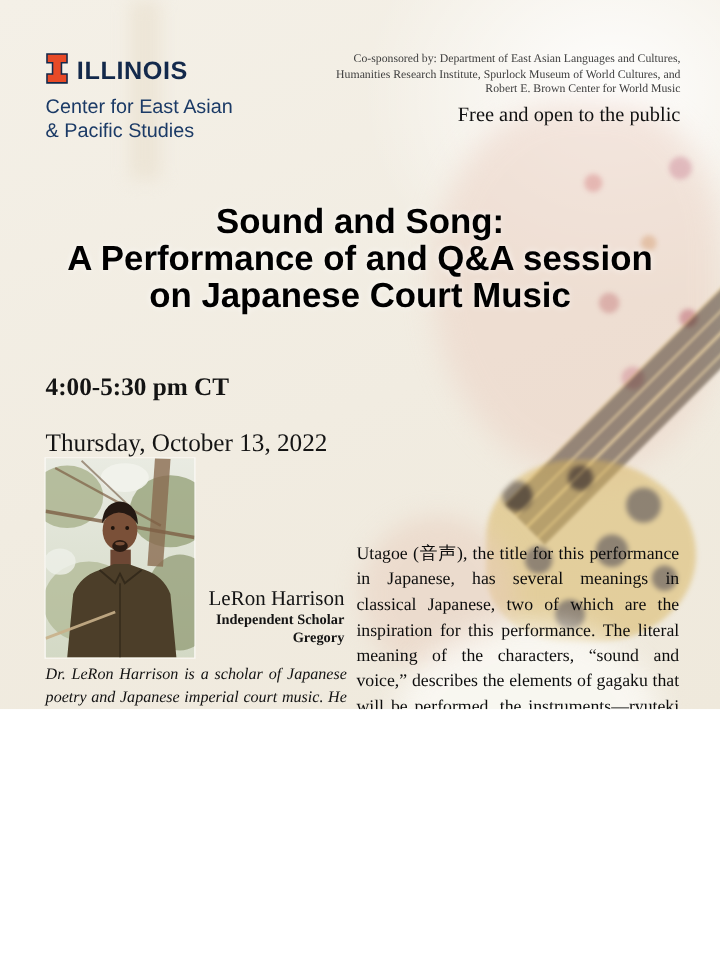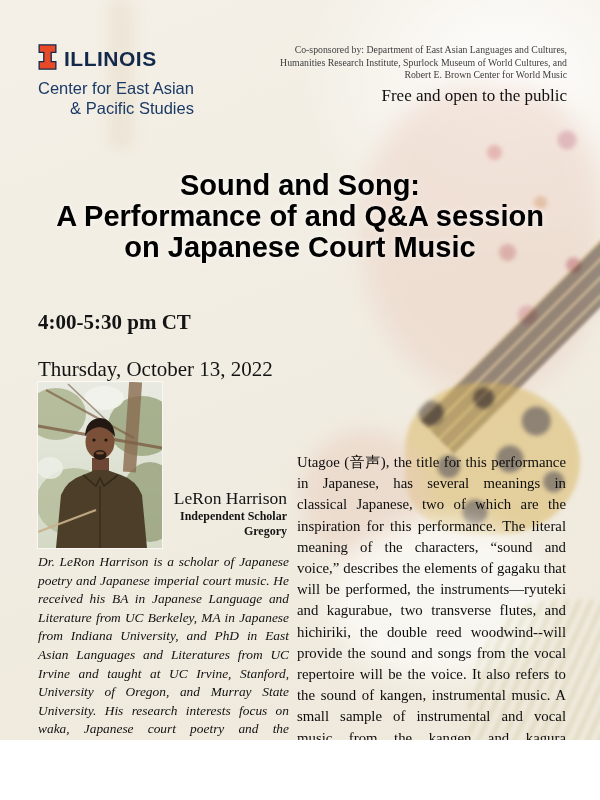--- a/index.html
+++ b/index.html
@@ -1,17 +1,17 @@
 <!DOCTYPE html>
 <html><head>
 <meta charset="utf-8">
 <style>
   html,body{margin:0;padding:0;}
   .page{
-    position:relative; width:600px; height:740px; overflow:hidden;
+    position:relative; width:600px; height:591px; overflow:hidden;
     background:linear-gradient(160deg,#f4f0e7 0%,#f1ece1 55%,#efe9dc 100%);
     font-family:"Liberation Serif", serif; color:#141414;
   }
   
   .bg{position:absolute; inset:0; z-index:0;}
   .bg div{position:absolute;}
   .bg-fabric-top{left:300px; top:0; width:300px; height:260px;
     background:radial-gradient(ellipse at 70% 30%, rgba(255,255,255,.95), rgba(255,255,255,0) 70%);}
   .bg-fold{left:108px; top:0; width:26px; height:150px; background:#e7dcc8; opacity:.5; filter:blur(7px);}
   .bg-kimono{left:360px; top:85px; width:240px; height:310px; border-radius:50% 40% 45% 55%;
@@ -39,21 +39,21 @@
       radial-gradient(circle at 40% 85%, #2e1d0a 0 12px, transparent 13px);}
   .bg-hand{left:300px; top:430px; width:130px; height:130px; border-radius:50%; background:#e8cdbd; opacity:.5; filter:blur(10px);}
   .bg-sleeve{left:330px; top:520px; width:220px; height:160px; border-radius:50%; background:#fbfaf6; opacity:.8; filter:blur(12px);}
   .bg-weave{left:468px; top:600px; width:170px; height:230px; border-radius:50% 0 0 0; opacity:.8; filter:blur(2px);
     background:repeating-linear-gradient(115deg, rgba(196,188,140,.4) 0 5px, rgba(246,243,232,.4) 5px 11px);}
   
   .content{position:absolute; inset:0; z-index:1;}
   .logo{position:absolute; left:38px; top:44px;}
   .logo-row{display:flex; align-items:center; gap:7px;}
   .logo-name{font-family:"Liberation Sans", sans-serif; font-weight:bold; font-size:21px; letter-spacing:.5px; color:#13294B;}
-  .logo-org{font-family:"Liberation Sans", sans-serif; font-size:16.5px; line-height:20px; color:#1b3a66; margin-top:4px;text-align:right;}
+  .logo-org{font-family:"Liberation Sans", sans-serif; font-size:16.5px; line-height:20px; color:#1b3a66; margin-top:4px;}
   .cosponsor{position:absolute; right:33px; top:44px; text-align:right; font-size:9.8px; line-height:12.5px; color:#3d3d3d;}
   .free{position:absolute; right:33px; top:86px; font-size:17px; color:#111;}
   .title{position:absolute; left:0; right:0; top:170px; text-align:center;
     font-family:"Liberation Sans", sans-serif; font-weight:700; font-size:29px; line-height:31px; color:#000;
     text-shadow:0 0 6px rgba(255,255,255,.75);}
   .time-block{position:absolute; left:38px; top:310px;}
   .time{font-weight:bold; font-size:21px;}
   .date{font-size:21px; margin-top:22px;}
   .venue-block{position:absolute; right:36px; top:312px; text-align:right;}
   .venue{font-weight:bold; font-size:19px; line-height:27px;}

